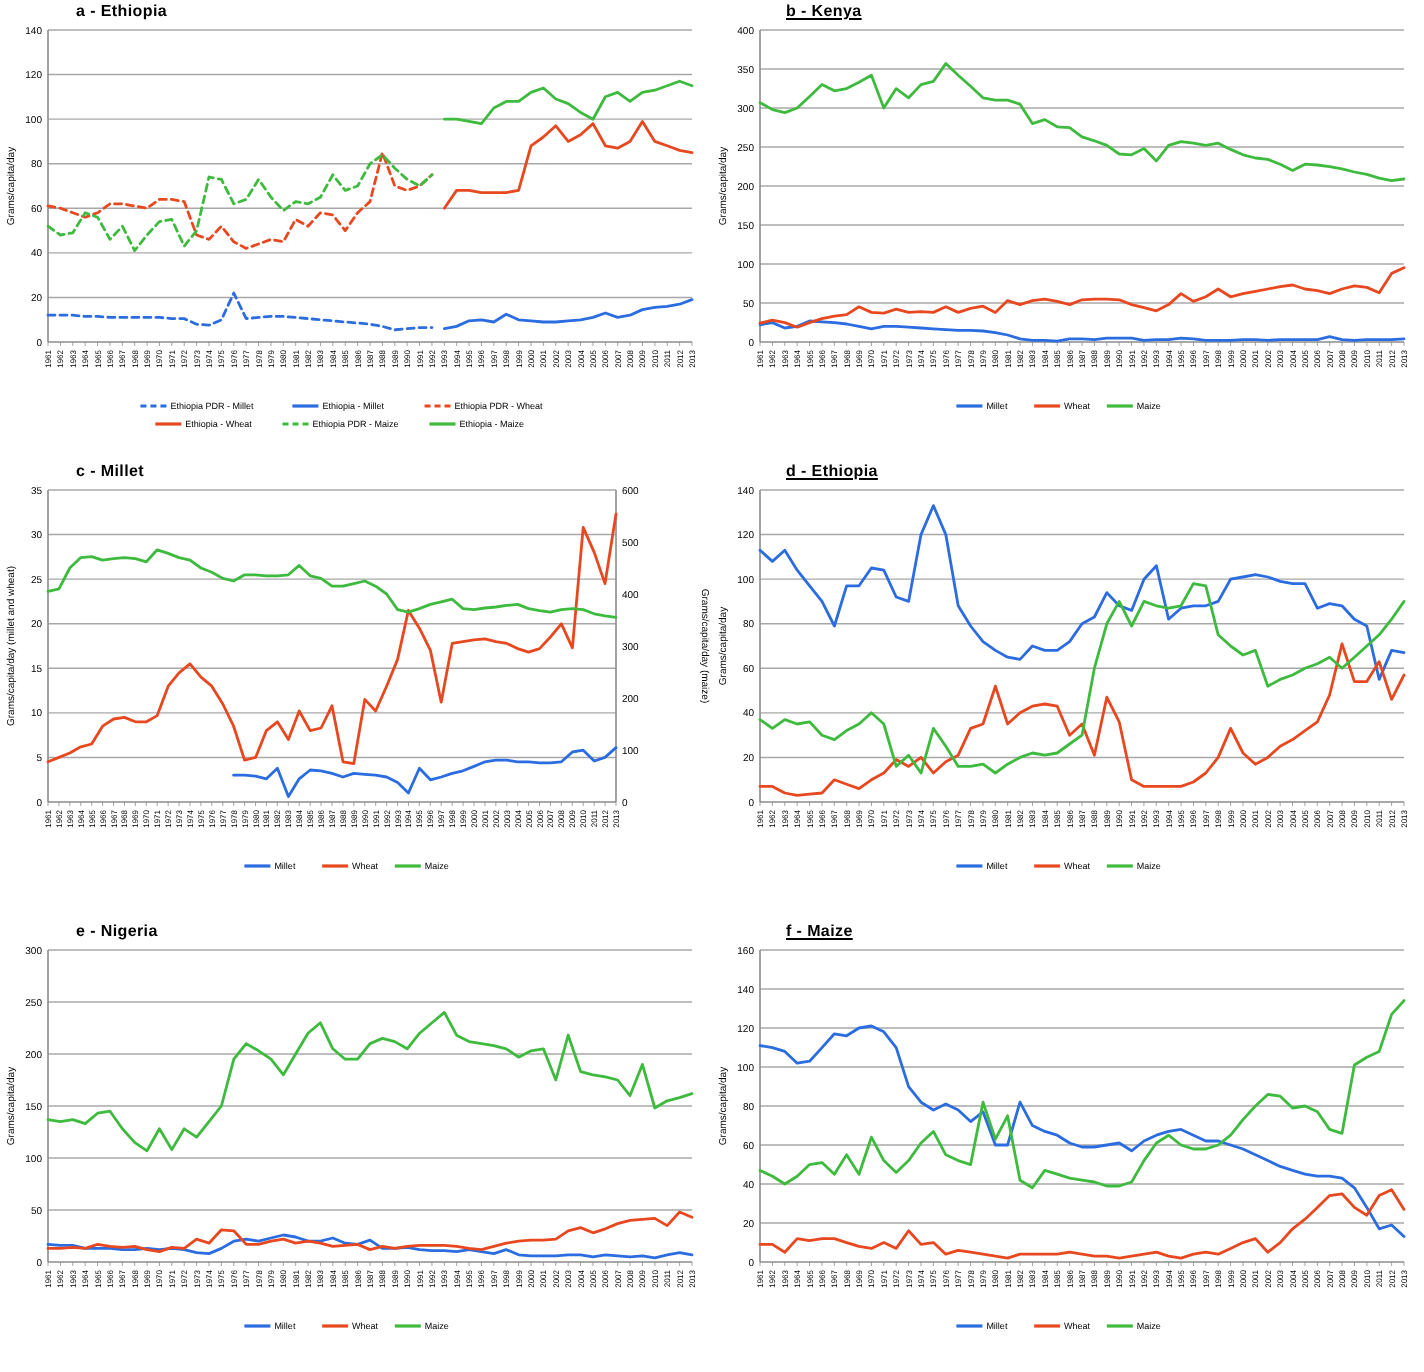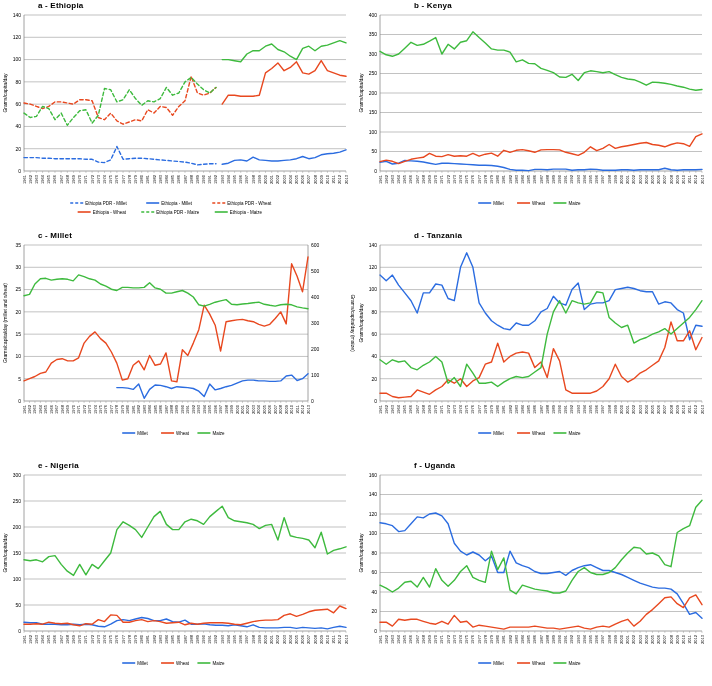--- a/index.html
+++ b/index.html
@@ -1,20 +1,20 @@
 <!DOCTYPE html>
 <html><head>
 <meta charset="utf-8">
 <style>
   html,body{margin:0;padding:0;background:#fff;}
   body{width:712px;height:686px;font-family:"Liberation Sans",sans-serif;}
   .grid{display:grid;grid-template-columns:356px 356px;grid-template-rows:230px 230px 226px;width:712px;height:686px;}
   .panel{position:relative;overflow:hidden;}
   .chart-title{position:absolute;top:1px;left:38px;font-size:8px;font-weight:bold;color:#000;letter-spacing:.2px;}
-  .panel.col-r .chart-title{left:58px;}
+  .panel.col-r .chart-title{left:37px;text-decoration:underline;}
   .panel svg{position:absolute;left:0;top:0;}
   .panel svg text{font-family:"Liberation Sans",sans-serif;}
 </style>
 </head>
 <body>
 
 <div class="grid">
   <div class="panel">
     <div class="chart-title">a - Ethiopia</div>
     <svg width="356" height="230" viewBox="0 0 356 230">
@@ -443,21 +443,21 @@
         <polyline points="24.0,65.7 29.5,64.4 34.9,54.0 40.4,48.8 45.8,48.3 51.3,50.1 56.8,49.3 62.2,48.8 67.7,49.3 73.2,50.9 78.6,44.9 84.1,46.7 89.5,48.8 95.0,50.1 100.5,54.0 105.9,56.1 111.4,59.2 116.8,60.5 122.3,57.4 127.8,57.4 133.2,57.9 138.7,57.9 144.2,57.4 149.6,52.7 155.1,57.9 160.5,59.2 166.0,63.1 171.5,63.1 176.9,61.8 182.4,60.5 187.8,63.1 193.3,67.0 198.8,74.8 204.2,76.1 209.7,74.3 215.2,72.2 220.6,70.9 226.1,69.6 231.5,74.3 237.0,74.8 242.5,74.0 247.9,73.5 253.4,72.7 258.8,72.2 264.3,74.3 269.8,75.3 275.2,76.1 280.7,74.8 286.2,74.3 291.6,74.8 297.1,76.9 302.5,77.9 308.0,78.7" fill="none" stroke="#3eba3e" stroke-width="1.4" stroke-linejoin="round" stroke-linecap="round"></polyline>
         <line x1="122.2" x2="135.2" y1="203" y2="203" stroke="#2b6ce0" stroke-width="1.6"></line>
         <text x="137.2" y="204.7" font-size="4.5" fill="#000000">Millet</text>
         <line x1="161.05" x2="174.05" y1="203" y2="203" stroke="#e8481f" stroke-width="1.6"></line>
         <text x="176.05" y="204.7" font-size="4.5" fill="#000000">Wheat</text>
         <line x1="197.425" x2="210.425" y1="203" y2="203" stroke="#3eba3e" stroke-width="1.6"></line>
         <text x="212.425" y="204.7" font-size="4.5" fill="#000000">Maize</text>
       </svg>
   </div>
   <div class="panel col-r">
-    <div class="chart-title">d - Tanzania</div>
+    <div class="chart-title">d - Ethiopia</div>
     <svg width="356" height="230" viewBox="0 0 356 230">
         <text x="21" y="172.8" text-anchor="end" font-size="5" fill="#000000">0</text>
         <line x1="24" x2="346" y1="148.71428571428572" y2="148.71428571428572" stroke="#a8a8a8" stroke-width="0.7"></line>
         <text x="21" y="150.51428571428573" text-anchor="end" font-size="5" fill="#000000">20</text>
         <line x1="24" x2="346" y1="126.42857142857143" y2="126.42857142857143" stroke="#a8a8a8" stroke-width="0.7"></line>
         <text x="21" y="128.22857142857143" text-anchor="end" font-size="5" fill="#000000">40</text>
         <line x1="24" x2="346" y1="104.14285714285715" y2="104.14285714285715" stroke="#a8a8a8" stroke-width="0.7"></line>
         <text x="21" y="105.94285714285715" text-anchor="end" font-size="5" fill="#000000">60</text>
         <line x1="24" x2="346" y1="81.85714285714286" y2="81.85714285714286" stroke="#a8a8a8" stroke-width="0.7"></line>
         <text x="21" y="83.65714285714286" text-anchor="end" font-size="5" fill="#000000">80</text>
@@ -717,21 +717,21 @@
         <polyline points="24.0,99.8 30.2,100.8 36.4,99.8 42.6,101.8 48.8,96.6 55.0,95.6 61.2,104.4 67.3,111.2 73.5,115.4 79.7,104.4 85.9,114.8 92.1,104.4 98.3,108.6 104.5,100.8 110.7,93.0 116.9,69.6 123.1,61.8 129.3,65.4 135.5,69.6 141.7,77.4 147.8,67.0 154.0,56.6 160.2,51.4 166.4,64.4 172.6,69.6 178.8,69.6 185.0,61.8 191.2,59.2 197.4,60.8 203.6,64.4 209.8,56.6 216.0,51.4 222.2,46.2 228.3,57.6 234.5,60.8 240.7,61.8 246.9,62.8 253.1,64.4 259.3,68.6 265.5,65.4 271.7,64.4 277.9,80.0 284.1,57.6 290.3,75.8 296.5,77.4 302.7,78.4 308.8,80.0 315.0,87.8 321.2,72.2 327.4,94.0 333.6,90.4 339.8,88.8 346.0,86.8" fill="none" stroke="#3eba3e" stroke-width="1.4" stroke-linejoin="round" stroke-linecap="round"></polyline>
         <line x1="122.2" x2="135.2" y1="203" y2="203" stroke="#2b6ce0" stroke-width="1.6"></line>
         <text x="137.2" y="204.7" font-size="4.5" fill="#000000">Millet</text>
         <line x1="161.05" x2="174.05" y1="203" y2="203" stroke="#e8481f" stroke-width="1.6"></line>
         <text x="176.05" y="204.7" font-size="4.5" fill="#000000">Wheat</text>
         <line x1="197.425" x2="210.425" y1="203" y2="203" stroke="#3eba3e" stroke-width="1.6"></line>
         <text x="212.425" y="204.7" font-size="4.5" fill="#000000">Maize</text>
       </svg>
   </div>
   <div class="panel col-r">
-    <div class="chart-title">f - Uganda</div>
+    <div class="chart-title">f - Maize</div>
     <svg width="356" height="226" viewBox="0 0 356 226">
         <text x="21" y="172.8" text-anchor="end" font-size="5" fill="#000000">0</text>
         <line x1="24" x2="346" y1="151.5" y2="151.5" stroke="#a8a8a8" stroke-width="0.7"></line>
         <text x="21" y="153.3" text-anchor="end" font-size="5" fill="#000000">20</text>
         <line x1="24" x2="346" y1="132" y2="132" stroke="#a8a8a8" stroke-width="0.7"></line>
         <text x="21" y="133.8" text-anchor="end" font-size="5" fill="#000000">40</text>
         <line x1="24" x2="346" y1="112.5" y2="112.5" stroke="#a8a8a8" stroke-width="0.7"></line>
         <text x="21" y="114.3" text-anchor="end" font-size="5" fill="#000000">60</text>
         <line x1="24" x2="346" y1="93" y2="93" stroke="#a8a8a8" stroke-width="0.7"></line>
         <text x="21" y="94.8" text-anchor="end" font-size="5" fill="#000000">80</text>

